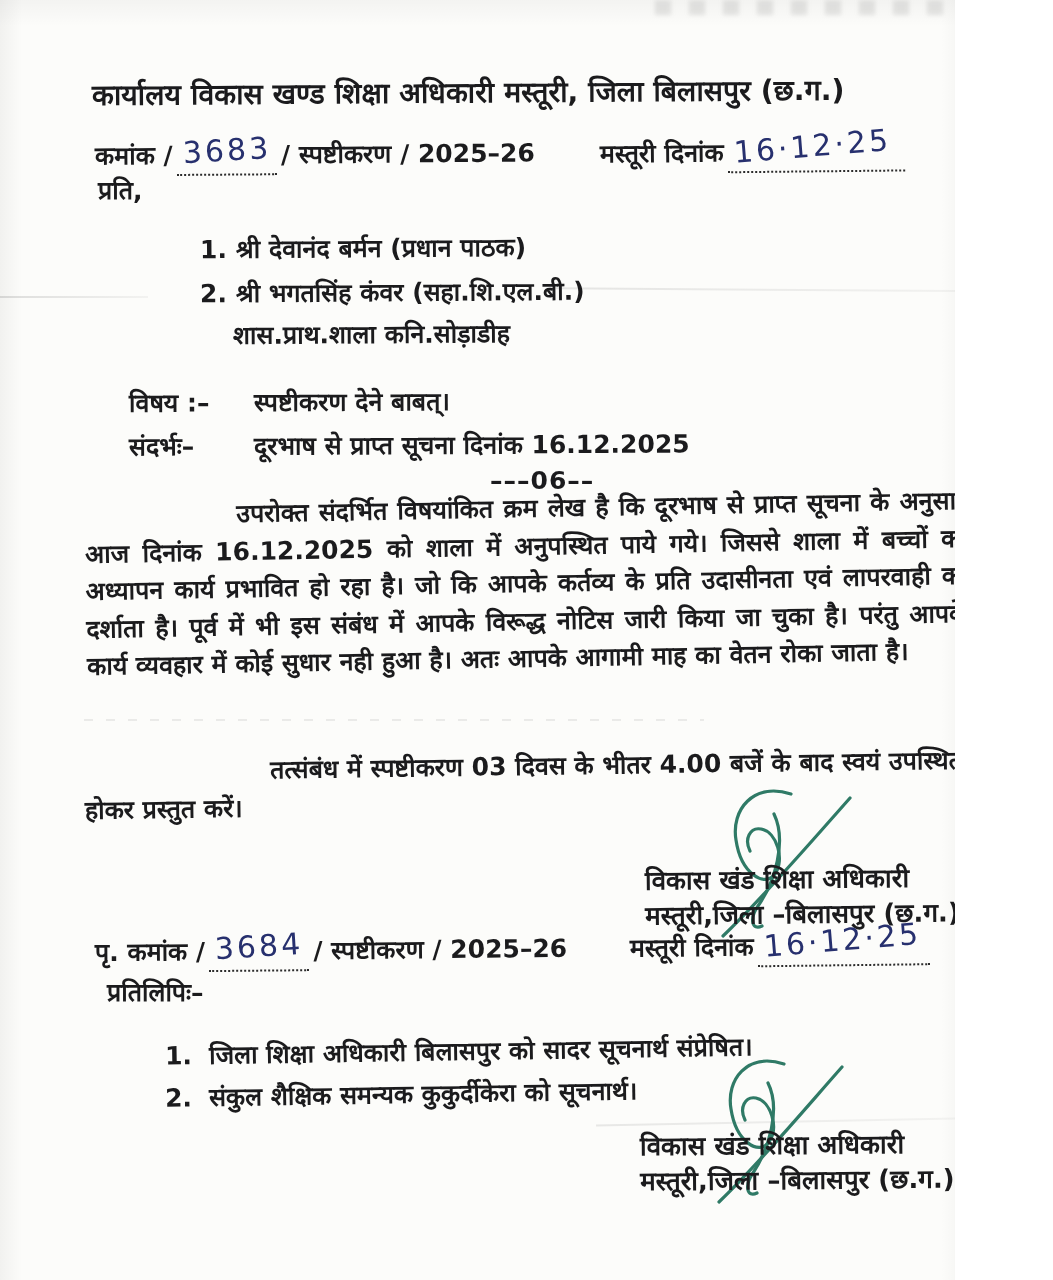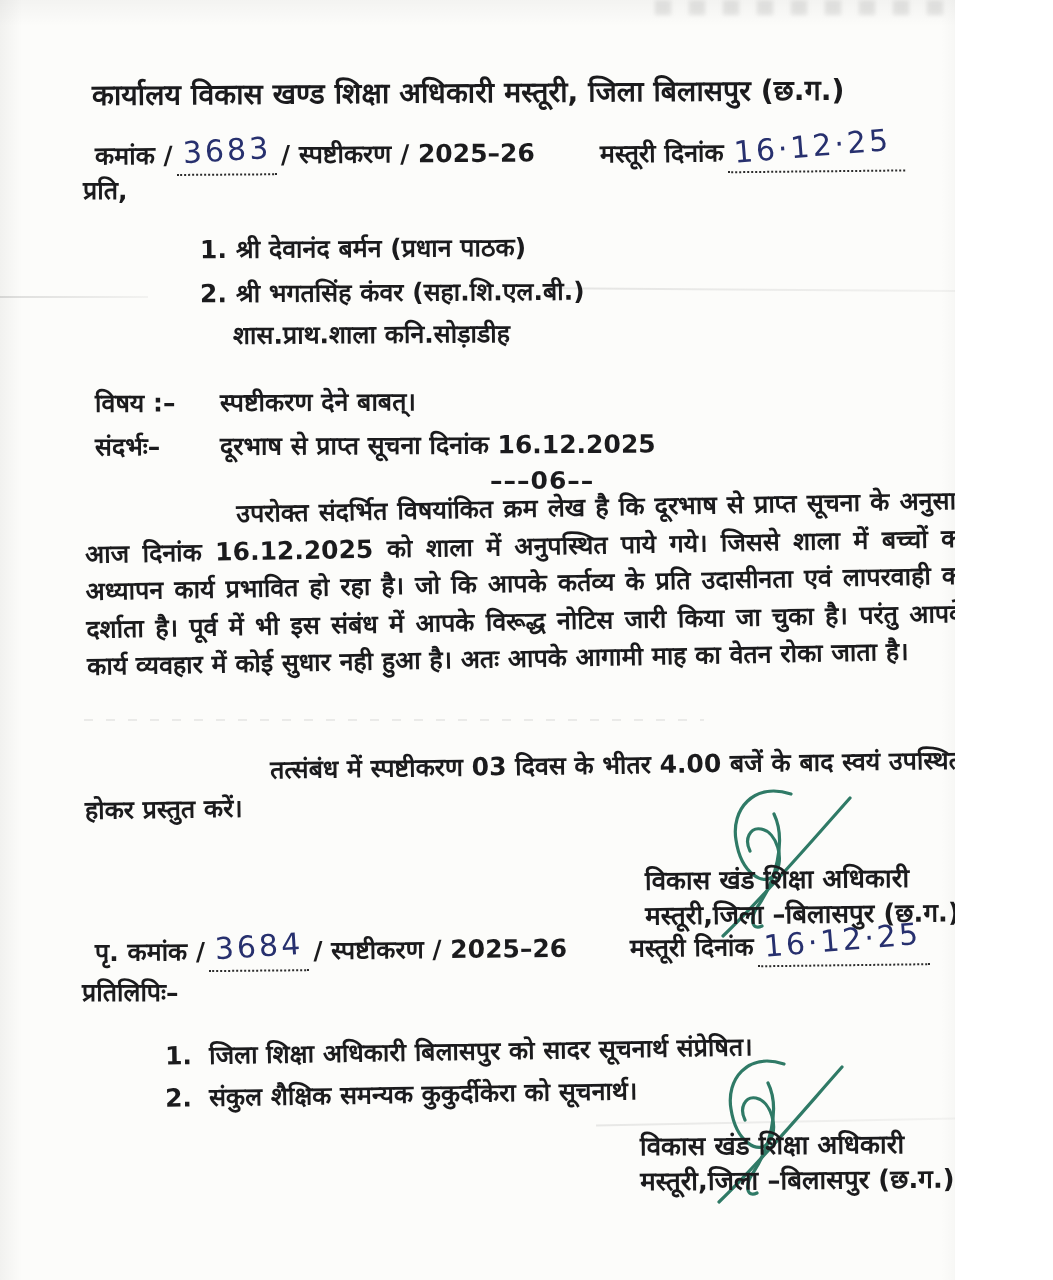--- a/index.html
+++ b/index.html
@@ -18,48 +18,48 @@
   .abs { position:absolute; }
   .print { font-weight:600; font-size:25px; line-height:37px; white-space:nowrap; }
   .header-title {
     left:92px; top:76px; width:880px;
     font-size:28.5px; font-weight:700; line-height:40px;
     transform:rotate(-0.4deg); transform-origin:left center;
     white-space:nowrap;
   }
   .refline-left  { left:95px;  top:134px; transform:rotate(-0.4deg); }
   .refline-right { left:600px; top:132px; transform:rotate(-0.6deg); }
-  .salutation    { left:83px;  top:172px; }
+  .salutation    { left:98px;  top:172px; }
   .addr-1        { left:200px; top:230px; transform:rotate(-0.4deg); }
   .addr-2        { left:200px; top:274px; transform:rotate(-0.4deg); }
   .addr-school   { left:233px; top:316px; transform:rotate(-0.4deg); }
   .subject-line  { left:95px;  top:384px; transform:rotate(-0.3deg); }
   .ref2-line     { left:95px;  top:427px; transform:rotate(-0.3deg); }
-  .subject-line .lbl, .ref2-line .lbl { display:inline-block; width:125px; }
+  .subject-line .lbl, .ref2-line .lbl { display:inline-block; width:125px;margin-left:34px; }
   .separator     { left:490px; top:462px; font-weight:700; letter-spacing:1px; }
   .body-para-1 {
     left:84px; top:498px; width:882px;
     font-size:25px; font-weight:600; line-height:37.6px;
     text-align:justify; text-indent:152px;
     transform:rotate(-1.05deg); transform-origin:left top;
     white-space:normal;
   }
   .body-para-2 {
     left:84px; top:754px; width:882px;
     font-size:25px; font-weight:600; line-height:38px;
     text-indent:186px;
     transform:rotate(-0.8deg); transform-origin:left top;
     white-space:normal;
   }
   .sig-block-1 { left:645px; top:862px; transform:rotate(-0.6deg); }
   .sig-block-2 { left:640px; top:1128px; transform:rotate(-0.5deg); }
   .sig-block div { font-size:26px; font-weight:700; line-height:35px; white-space:nowrap; }
   .endl-left   { left:95px;  top:930px; transform:rotate(-0.5deg); }
   .endl-right  { left:630px; top:926px; transform:rotate(-0.7deg); }
-  .copy-label  { left:82px;  top:974px; font-weight:700; }
+  .copy-label  { left:107px;  top:974px; font-weight:700; }
   .copy-1      { left:165px; top:1033px; transform:rotate(-0.9deg); }
   .copy-2      { left:165px; top:1076px; transform:rotate(-0.9deg); }
   .copy-num { display:inline-block; width:44px; }
   .addr-num { display:inline-block; width:36px; }
   .hw {
     font-size:30px; font-weight:400; letter-spacing:3px;
     display:inline-block;
   }
   .dotted-slot {
     display:inline-block; border-bottom:2.5px dotted #2b2b2b;

